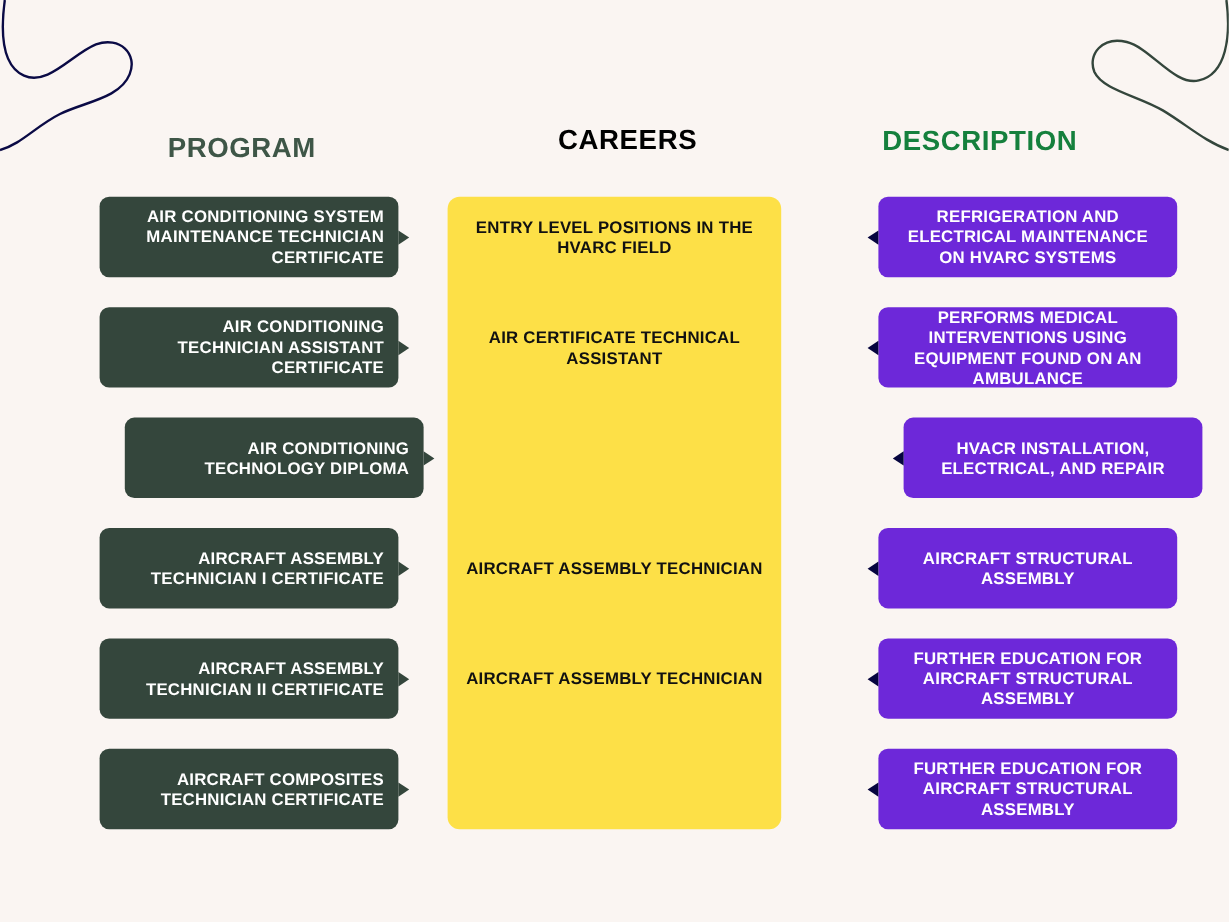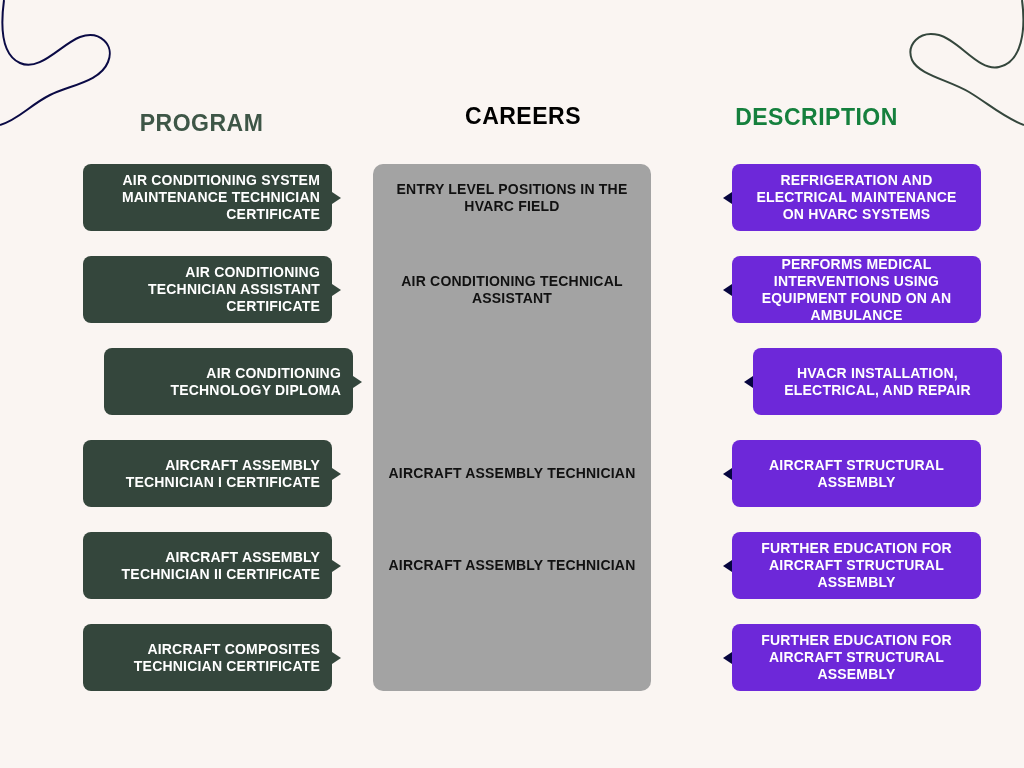--- a/index.html
+++ b/index.html
@@ -80,21 +80,21 @@
       border-bottom: 6px solid transparent;
       border-right: 9px solid #06053f;
     }
 
     .careers-panel {
       position: absolute;
       left: 373px;
       top: 164px;
       width: 278px;
       height: 527px;
-      background: #a3a3a3;
+      background: #fde047;
       border-radius: 10px;
     }
     .career-item {
       position: absolute;
       left: 0;
       width: 278px;
       height: 67px;
       display: flex;
       align-items: center;
       justify-content: center;
@@ -139,21 +139,21 @@
   <div class="bubble bubble-program row-0">AIR CONDITIONING SYSTEM MAINTENANCE  TECHNICIAN CERTIFICATE</div>
   <div class="bubble bubble-program row-1">AIR CONDITIONING TECHNICIAN ASSISTANT CERTIFICATE</div>
   <div class="bubble bubble-program row-2">AIR CONDITIONING TECHNOLOGY DIPLOMA</div>
   <div class="bubble bubble-program row-3">AIRCRAFT ASSEMBLY TECHNICIAN I CERTIFICATE</div>
   <div class="bubble bubble-program row-4">AIRCRAFT ASSEMBLY TECHNICIAN II CERTIFICATE</div>
   <div class="bubble bubble-program row-5">AIRCRAFT COMPOSITES TECHNICIAN CERTIFICATE</div>
 </div>
 
 <div class="careers-panel">
   <div class="career-item c-0">ENTRY LEVEL POSITIONS IN THE HVARC FIELD</div>
-  <div class="career-item c-1">AIR CONDITIONING TECHNICAL ASSISTANT</div>
+  <div class="career-item c-1">AIR CERTIFICATE TECHNICAL ASSISTANT</div>
   <div class="career-item c-3">AIRCRAFT ASSEMBLY TECHNICIAN</div>
   <div class="career-item c-4">AIRCRAFT ASSEMBLY TECHNICIAN</div>
 </div>
 
 <div>
   <div class="bubble bubble-description row-0">REFRIGERATION AND ELECTRICAL MAINTENANCE ON HVARC SYSTEMS</div>
   <div class="bubble bubble-description row-1">PERFORMS MEDICAL INTERVENTIONS USING EQUIPMENT FOUND ON AN AMBULANCE</div>
   <div class="bubble bubble-description row-2">HVACR INSTALLATION, ELECTRICAL, AND REPAIR</div>
   <div class="bubble bubble-description row-3">AIRCRAFT STRUCTURAL ASSEMBLY</div>
   <div class="bubble bubble-description row-4">FURTHER EDUCATION FOR AIRCRAFT STRUCTURAL ASSEMBLY</div>

